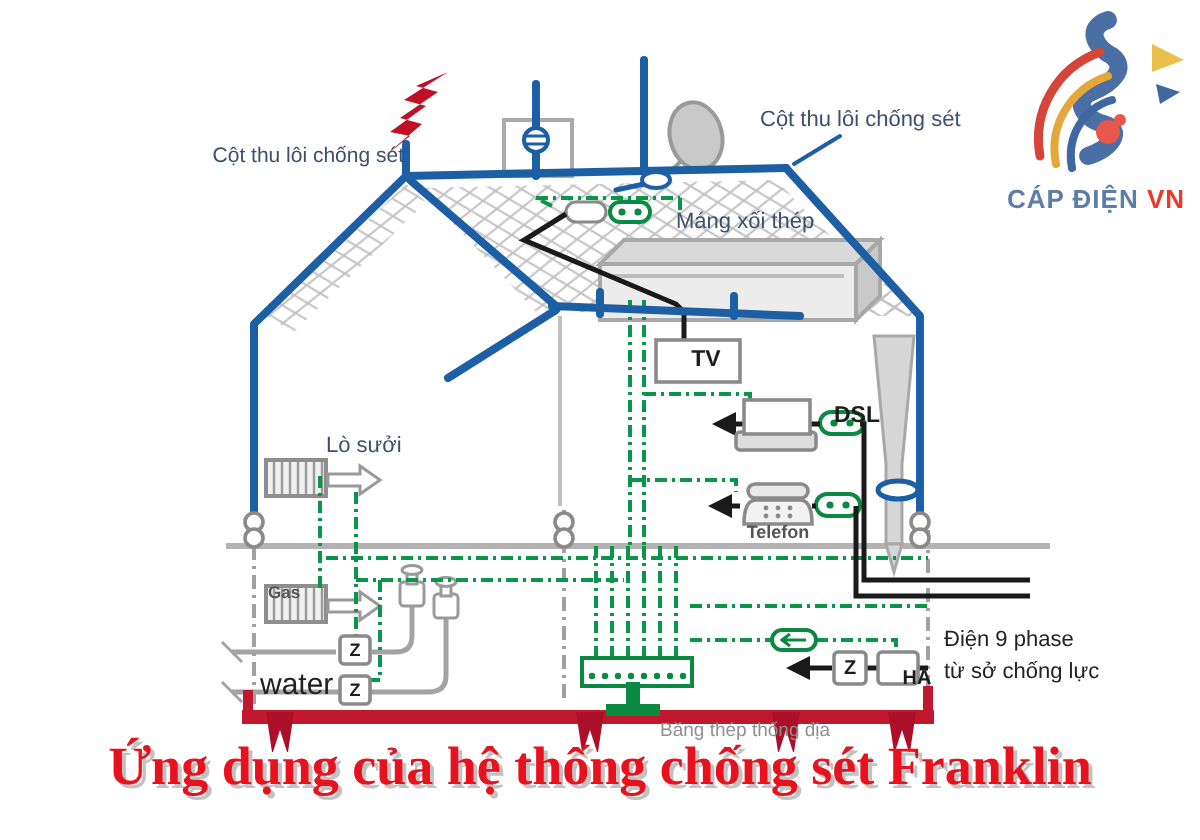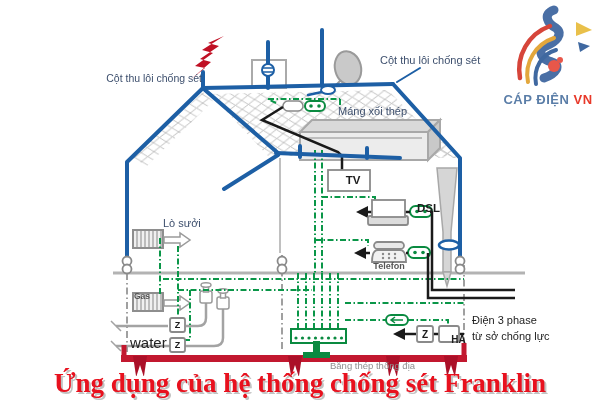--- a/index.html
+++ b/index.html
@@ -243,21 +243,21 @@
   </g>
 </svg>
 
 <div class="lbl" style="left:88px;top:72px;width:114px;text-align:right;font-size:10.5px;">Cột thu lôi chống sét</div>
 <div class="lbl" style="left:380px;top:54px;">Cột thu lôi chống sét</div>
 <div class="lbl" style="left:338px;top:105px;">Máng xối thép</div>
 <div class="lbl" style="left:135px;top:217px;padding-left:28px;">Lò sưởi</div>
 <div class="lbl dark" style="left:134px;top:292px;font-size:8.5px;font-weight:bold;color:#555;">Gas</div>
 <div class="lbl dark" style="left:130px;top:334px;font-size:15px;color:#222;">water</div>
 <div class="lbl dark" style="left:366px;top:261px;width:46px;text-align:center;font-size:9px;font-weight:bold;color:#555;">Telefon</div>
-<div class="lbl dark" style="left:472px;top:314px;color:#222;">Điện 3 phase</div>
+<div class="lbl dark" style="left:472px;top:314px;color:#222;">Điện 9 phase</div>
 <div class="lbl dark" style="left:472px;top:330px;color:#222;">từ sở chống lực</div>
 <div class="lbl gray" style="left:330px;top:361px;font-size:9.5px;">Băng thép thống địa</div>
 
 <div class="boxtxt" style="left:332px;top:174px;width:42px;font-size:11.5px;">TV</div>
 <div class="boxtxt" style="left:372px;top:202px;width:33px;font-size:11.5px;margin-left:40px;">DSL</div>
 <div class="boxtxt" style="left:170px;top:320px;width:15px;font-size:9px;">Z</div>
 <div class="boxtxt" style="left:170px;top:340px;width:15px;font-size:9px;">Z</div>
 <div class="boxtxt" style="left:417px;top:329px;width:16px;font-size:10px;">Z</div>
 <div class="boxtxt" style="left:439px;top:334px;width:39px;font-size:10px;">HA</div>
 

